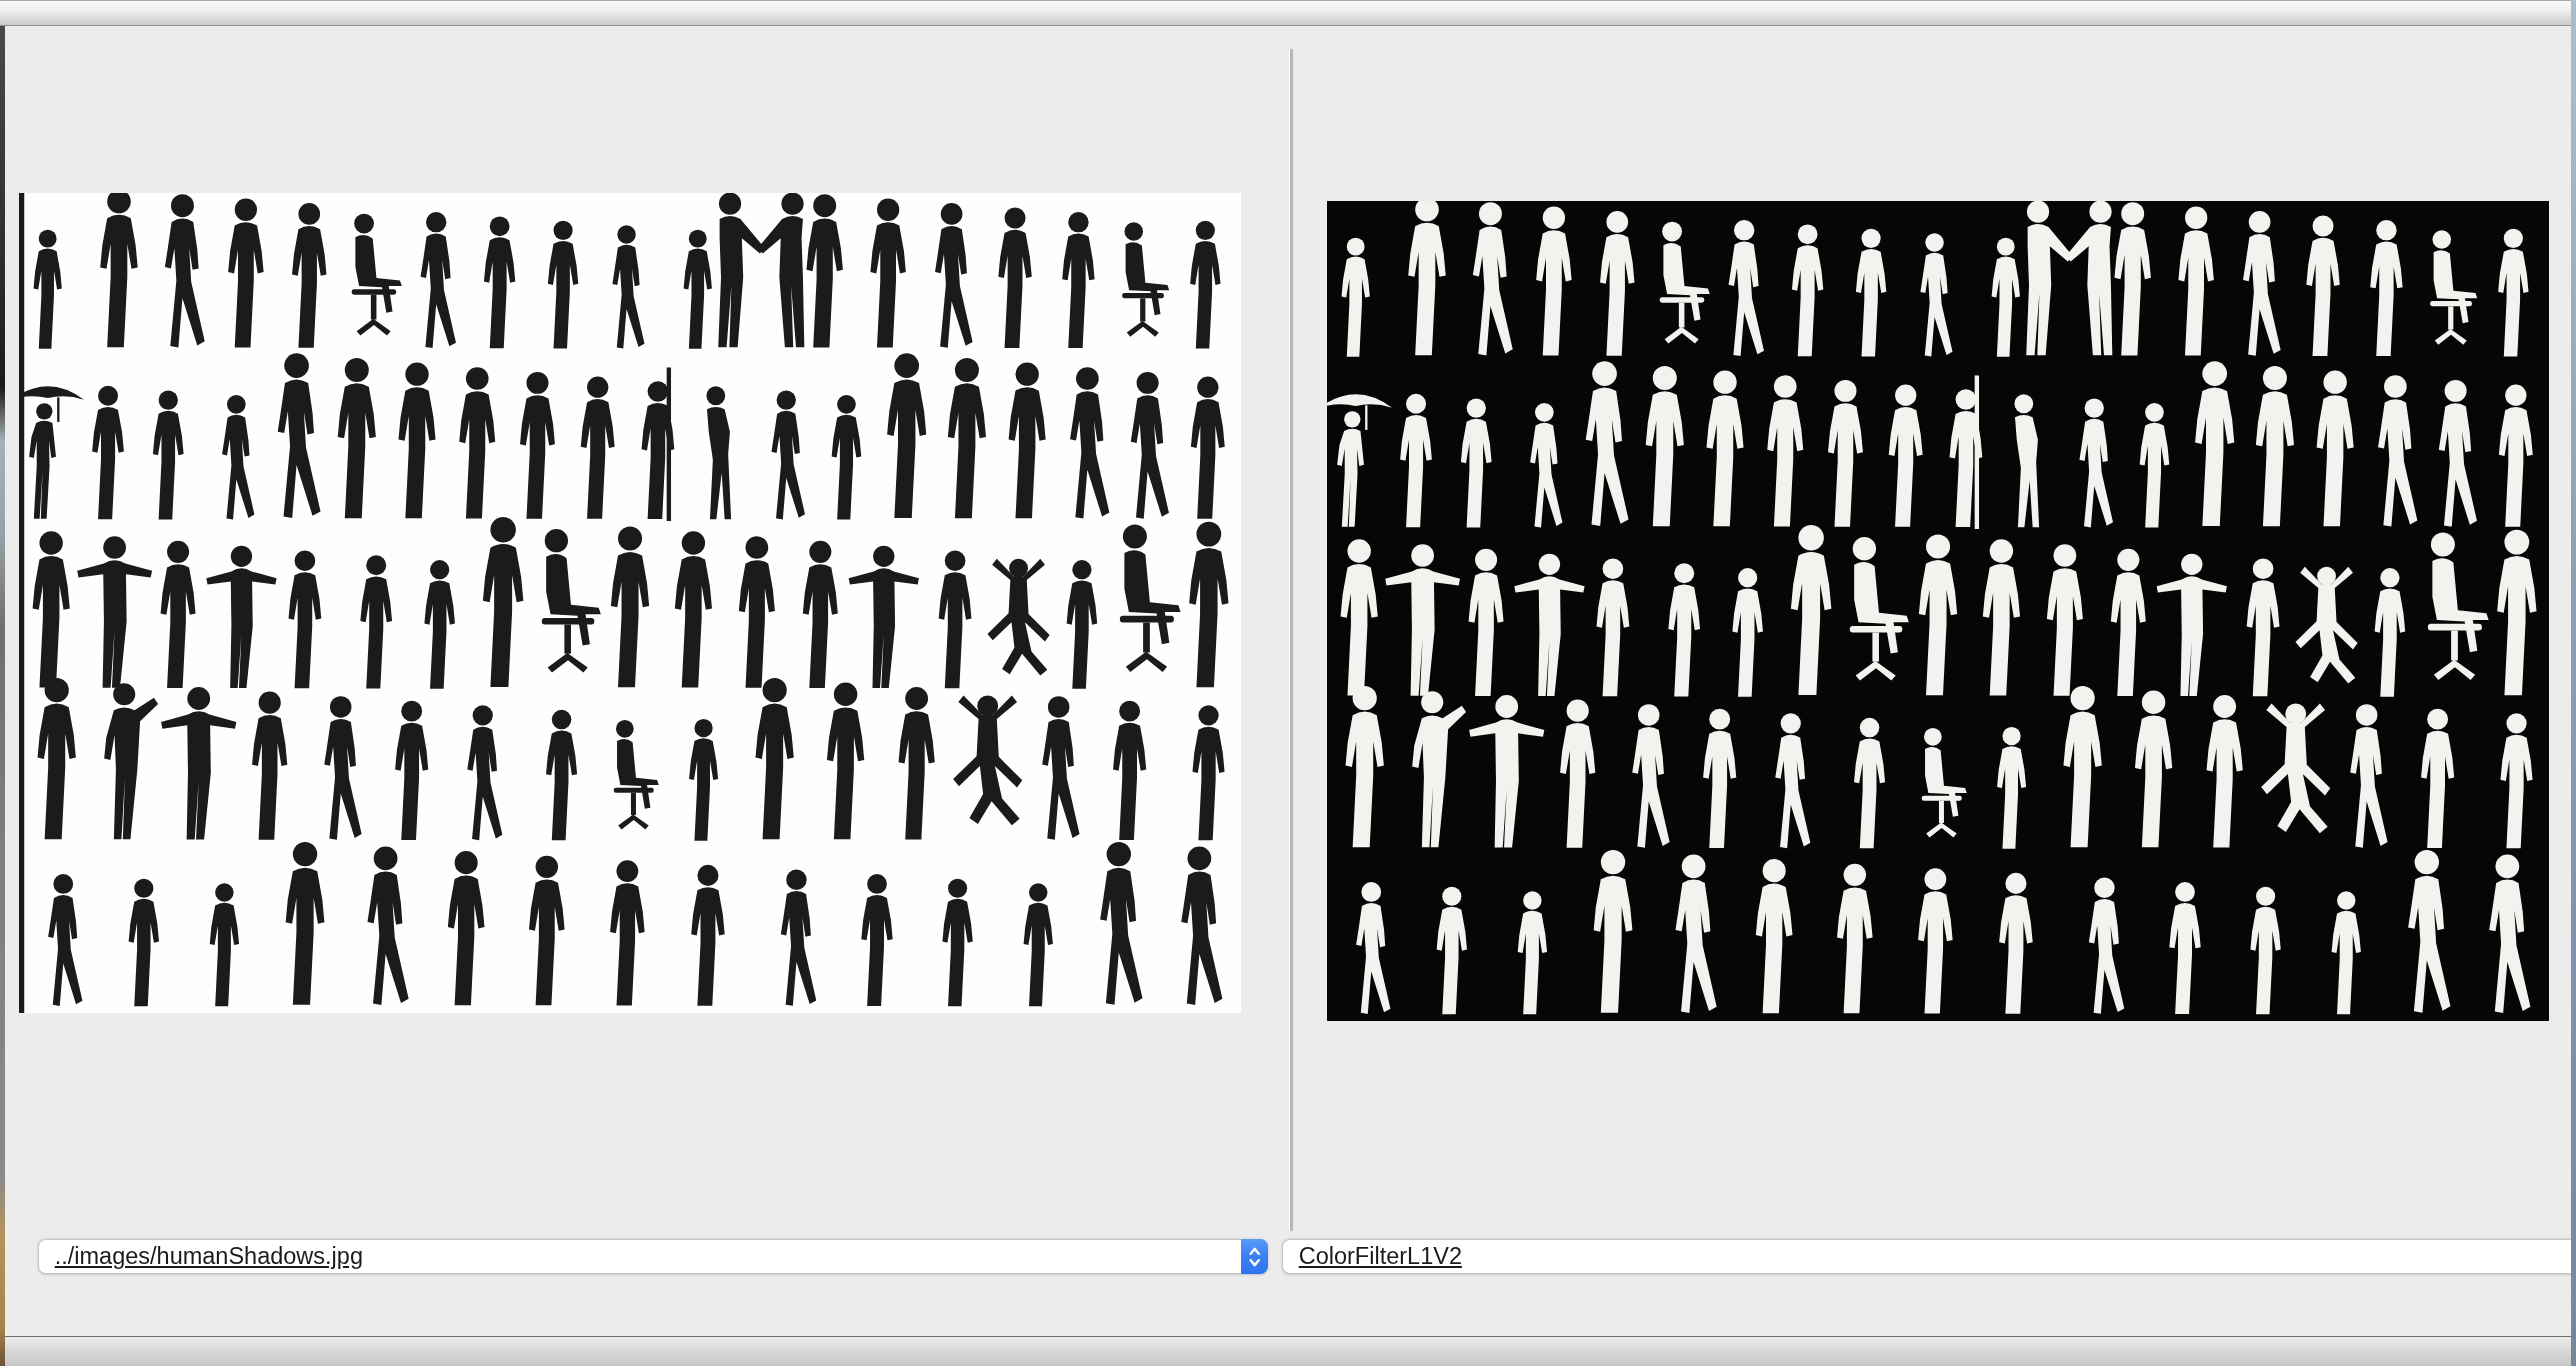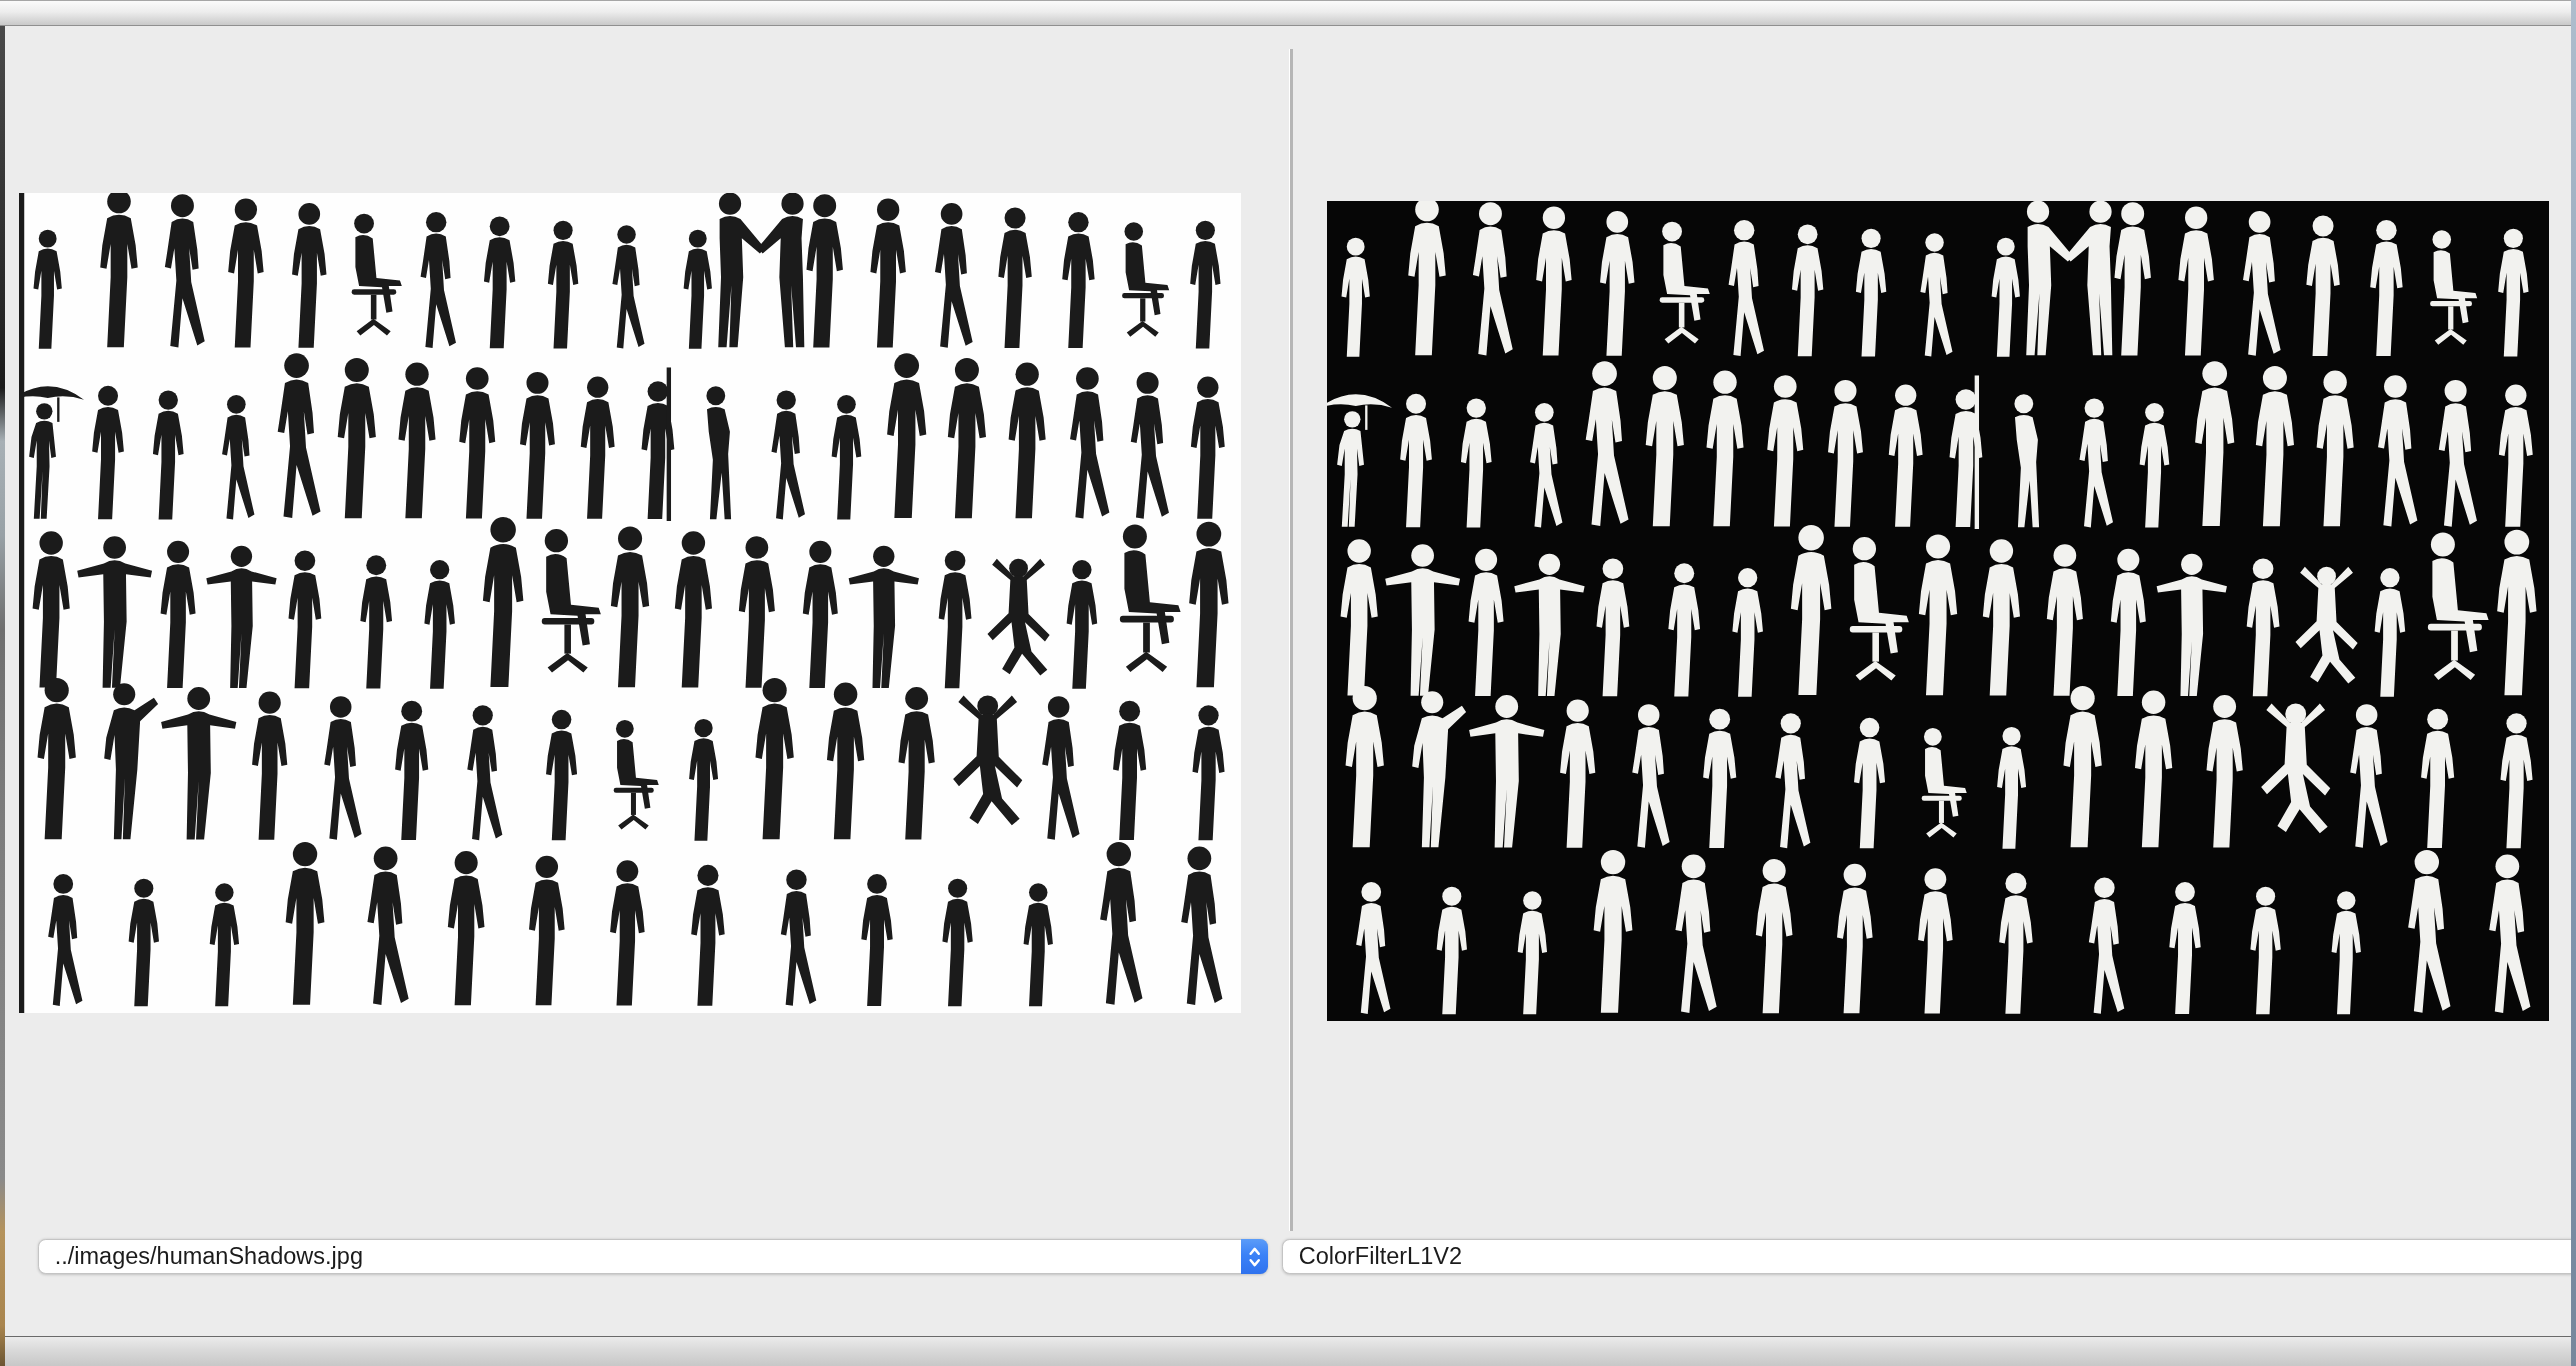--- a/index.html
+++ b/index.html
@@ -41,21 +41,21 @@
   .popup{
     position:absolute;top:1239px;height:35px;box-sizing:border-box;
     background:#ffffff;border:0.9px solid #c4c4c4;border-radius:7.8px;
     box-shadow:0 0.9px 2.6px rgba(0,0,0,.18);
     cursor:default;
   }
   .popup-left{left:38px;width:1230px;}
   .popup-right{left:1282px;width:1389px;}
   .popup .label{
     display:block;line-height:33px;padding:0 38px 0 15.7px;
-    font-size:23.5px;color:#1b1b1b;white-space:nowrap;overflow:hidden;
+    font-size:23.5px;color:#1b1b1b;white-space:nowrap;overflow:hidden;text-decoration:underline;
   }
   .popup .cap{
     position:absolute;right:-0.9px;top:-0.9px;bottom:-0.9px;width:27px;
     border-radius:0 7.8px 7.8px 0;
     background:linear-gradient(180deg,#5b9cf8 0%,#3b82f7 45%,#2f72ee 100%);
     display:flex;align-items:center;justify-content:center;
   }
   .popup .cap svg{width:17.4px;height:26px;}
   .defs-hidden{position:absolute;width:0;height:0;overflow:hidden;}
 </style>

